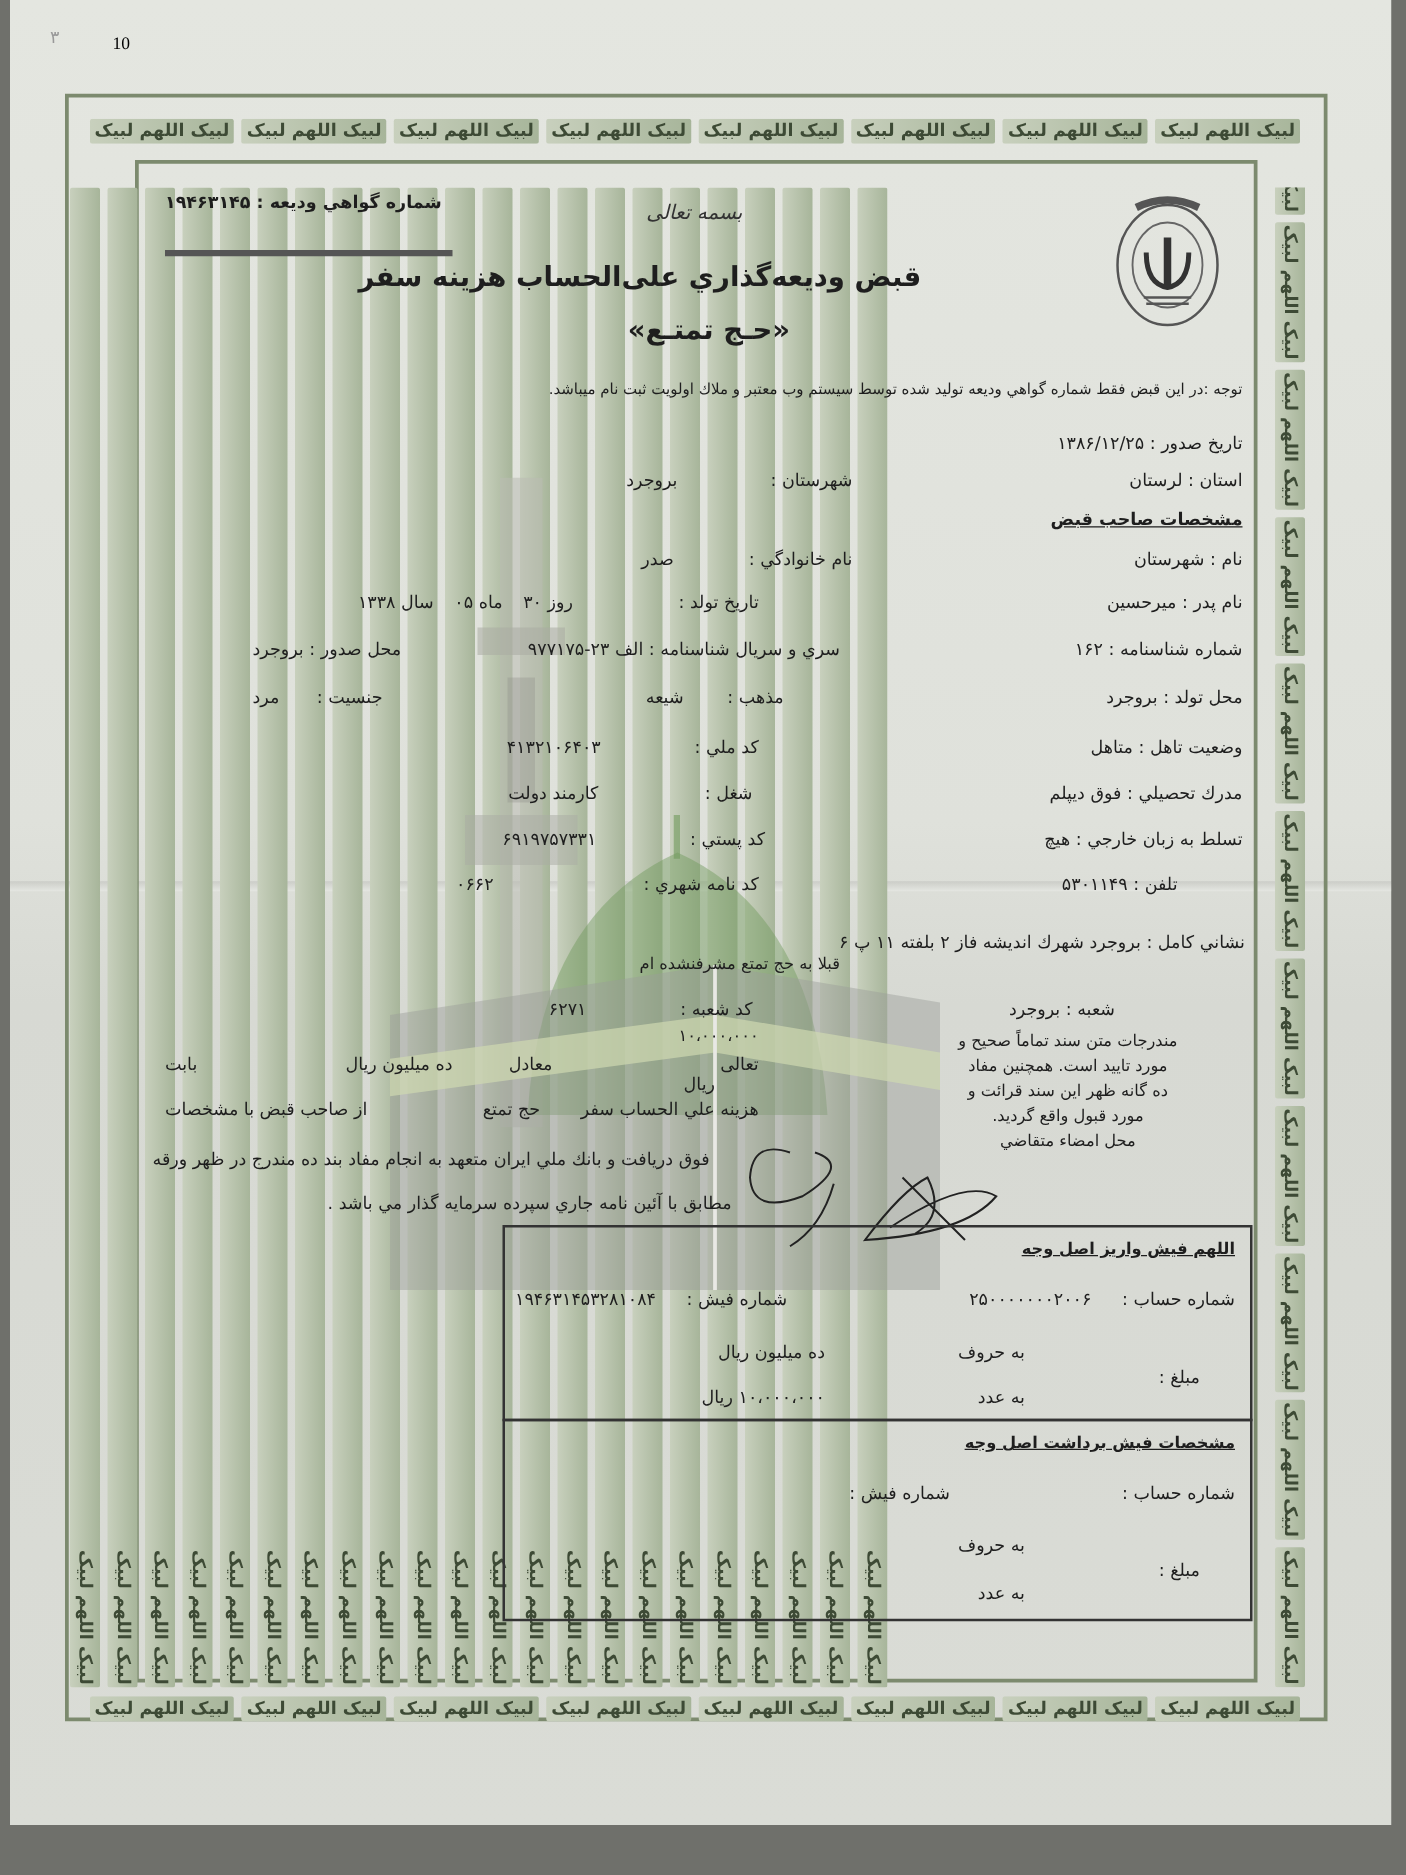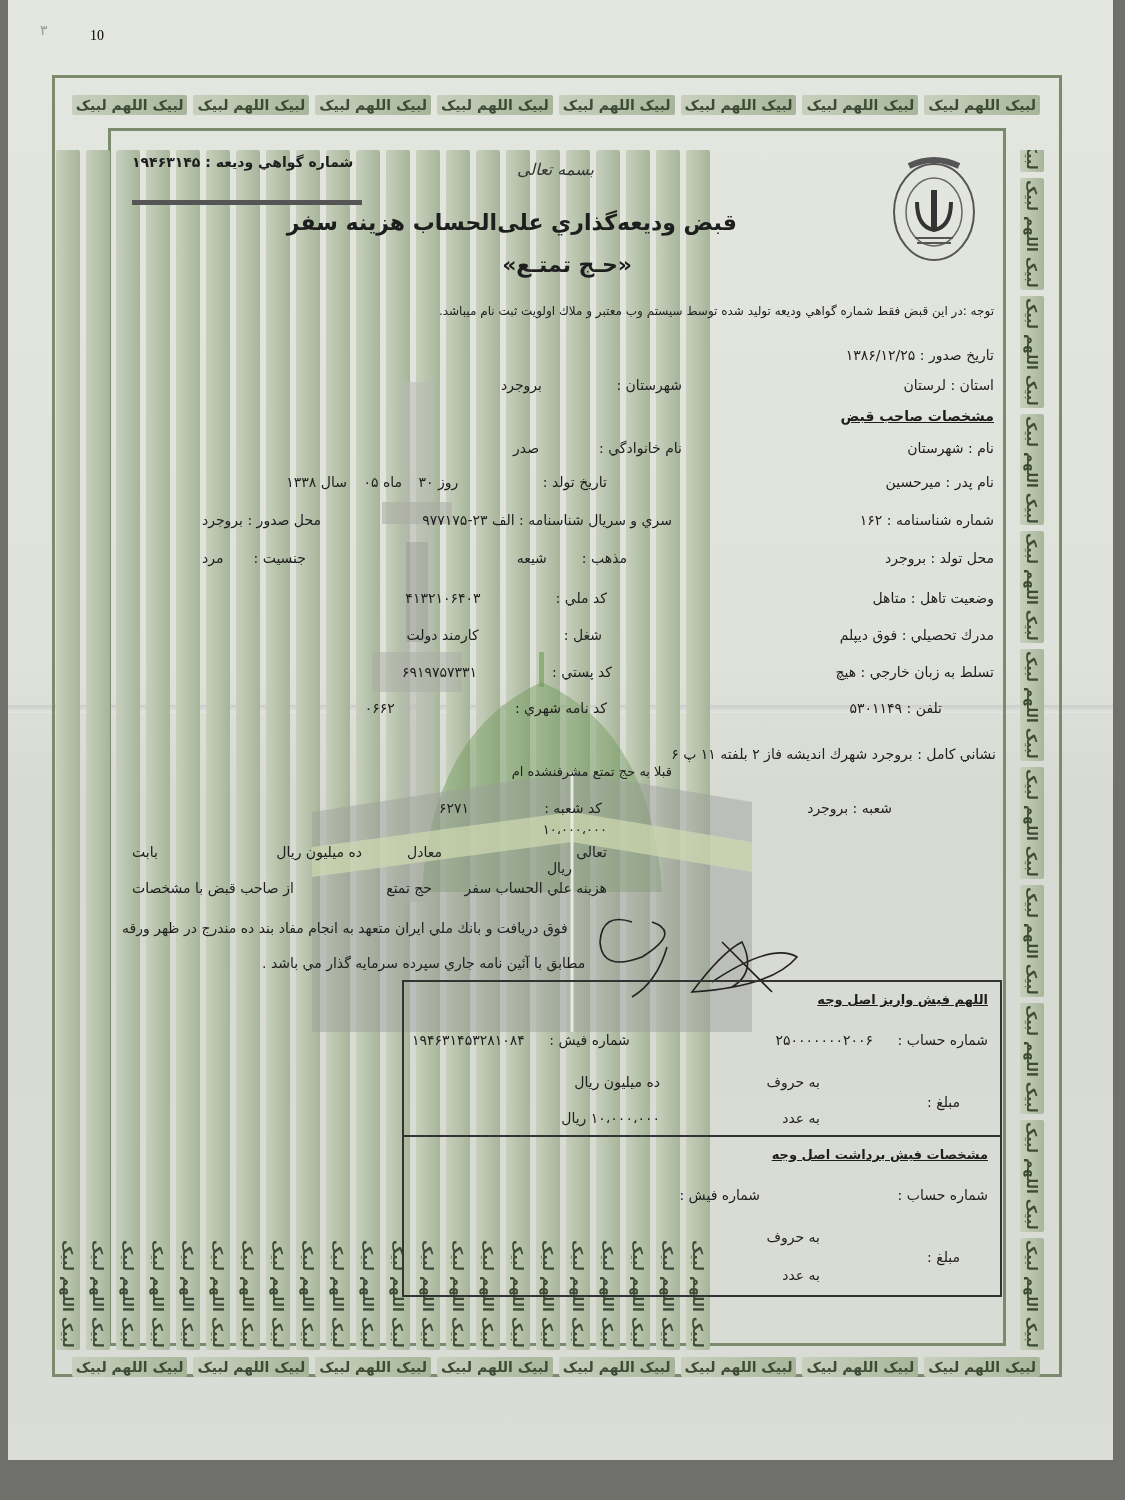--- a/index.html
+++ b/index.html
@@ -184,20 +184,27 @@
   <div class="row" style="right:60px;top:568px;"><span>تلفن :</span> <span>۵۳۰۱۱۴۹</span></div>
   <div class="row" style="right:395px;top:568px;"><span>كد نامه شهري :</span><span style="margin-right:120px">۰۶۶۲</span></div>
 
   <div class="row" style="right:6px;top:598px;font-size:14px;margin-top:16px;"><span>نشاني كامل :</span> <span>بروجرد شهرك انديشه فاز ۲ بلفته ۱۱ پ ۶</span></div>
 
   <div class="row" style="right:330px;top:632px;font-size:13px;">قبلا به حج تمتع مشرفنشده ام</div>
 
   <div class="row" style="right:110px;top:668px;"><span>شعبه :</span> <span>بروجرد</span></div>
   <div class="row" style="right:400px;top:668px;"><span>كد شعبه :</span><span style="margin-right:75px">۶۲۷۱</span></div>
 
+  <div class="row" style="right:60px;top:692px;line-height:20px;font-size:13px;text-align:center;">
+    <div>مندرجات متن سند تماماً صحيح و</div>
+    <div>مورد تاييد است. همچنين مفاد</div>
+    <div>ده گانه ظهر اين سند قرائت و</div>
+    <div>مورد قبول واقع گرديد.</div>
+    <div>محل امضاء متقاضي</div>
+  </div>
 
   <div class="row" style="right:395px;top:690px;font-size:13px;">۱۰،۰۰۰،۰۰۰</div>
   <div class="row" style="right:395px;top:712px;">تعالی</div>
   <div class="row" style="right:430px;top:728px;">ريال</div>
   <div class="row" style="right:560px;top:712px;">معادل</div>
   <div class="row" style="right:640px;top:712px;">ده ميليون ريال</div>
   <div class="row" style="left:20px;top:712px;">بابت</div>
 
   <div class="row" style="right:395px;top:748px;">هزينه علي الحساب سفر</div>
   <div class="row" style="right:570px;top:748px;">حج تمتع</div>

